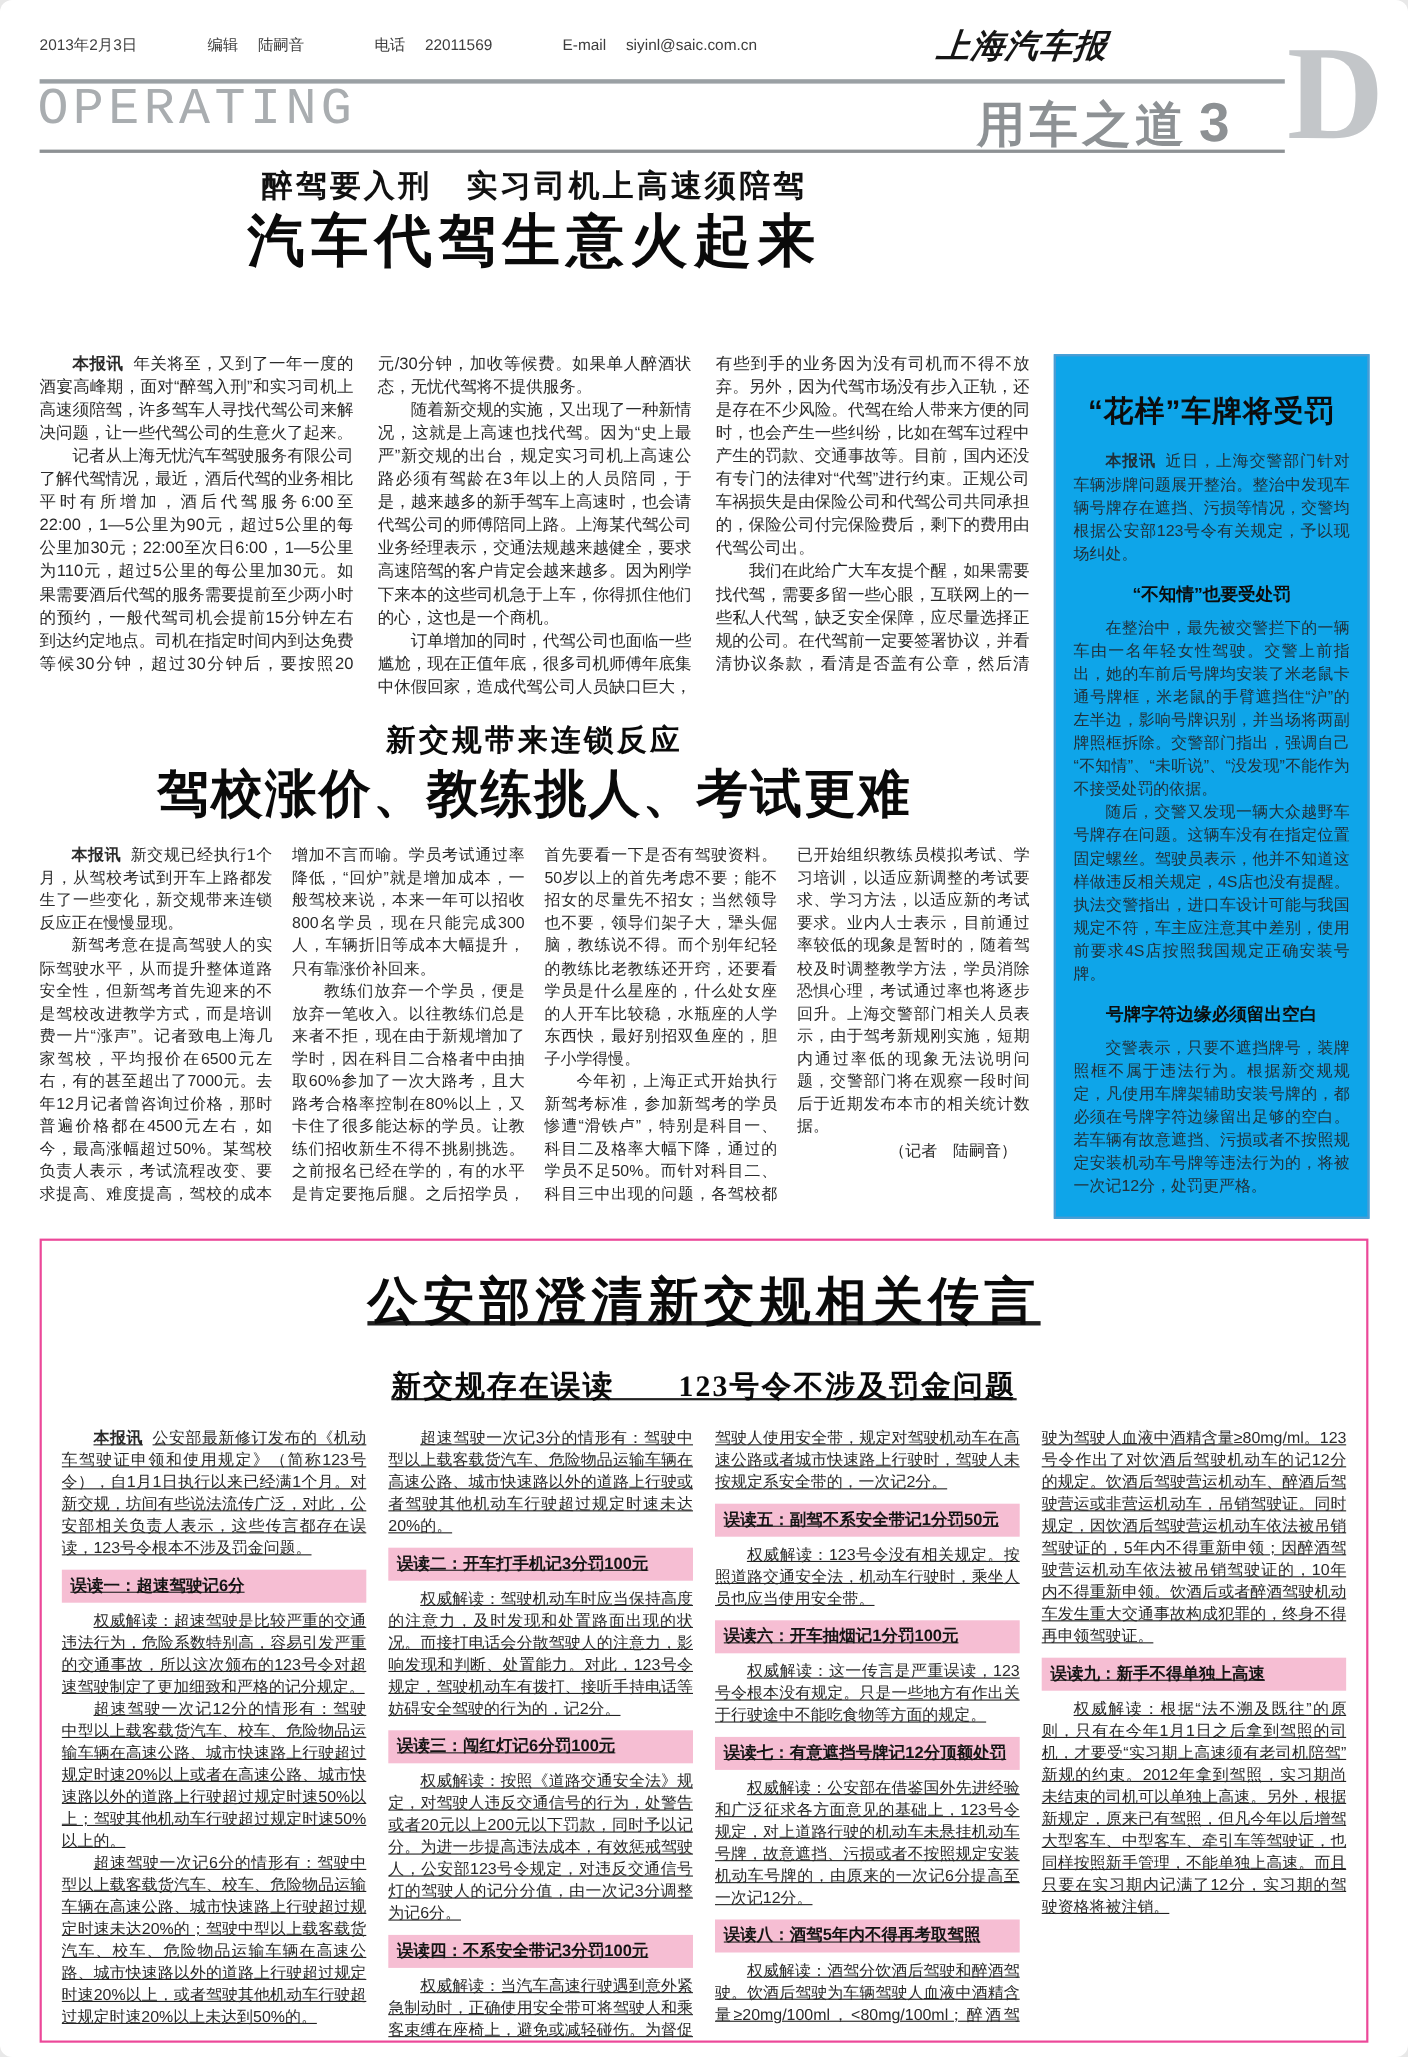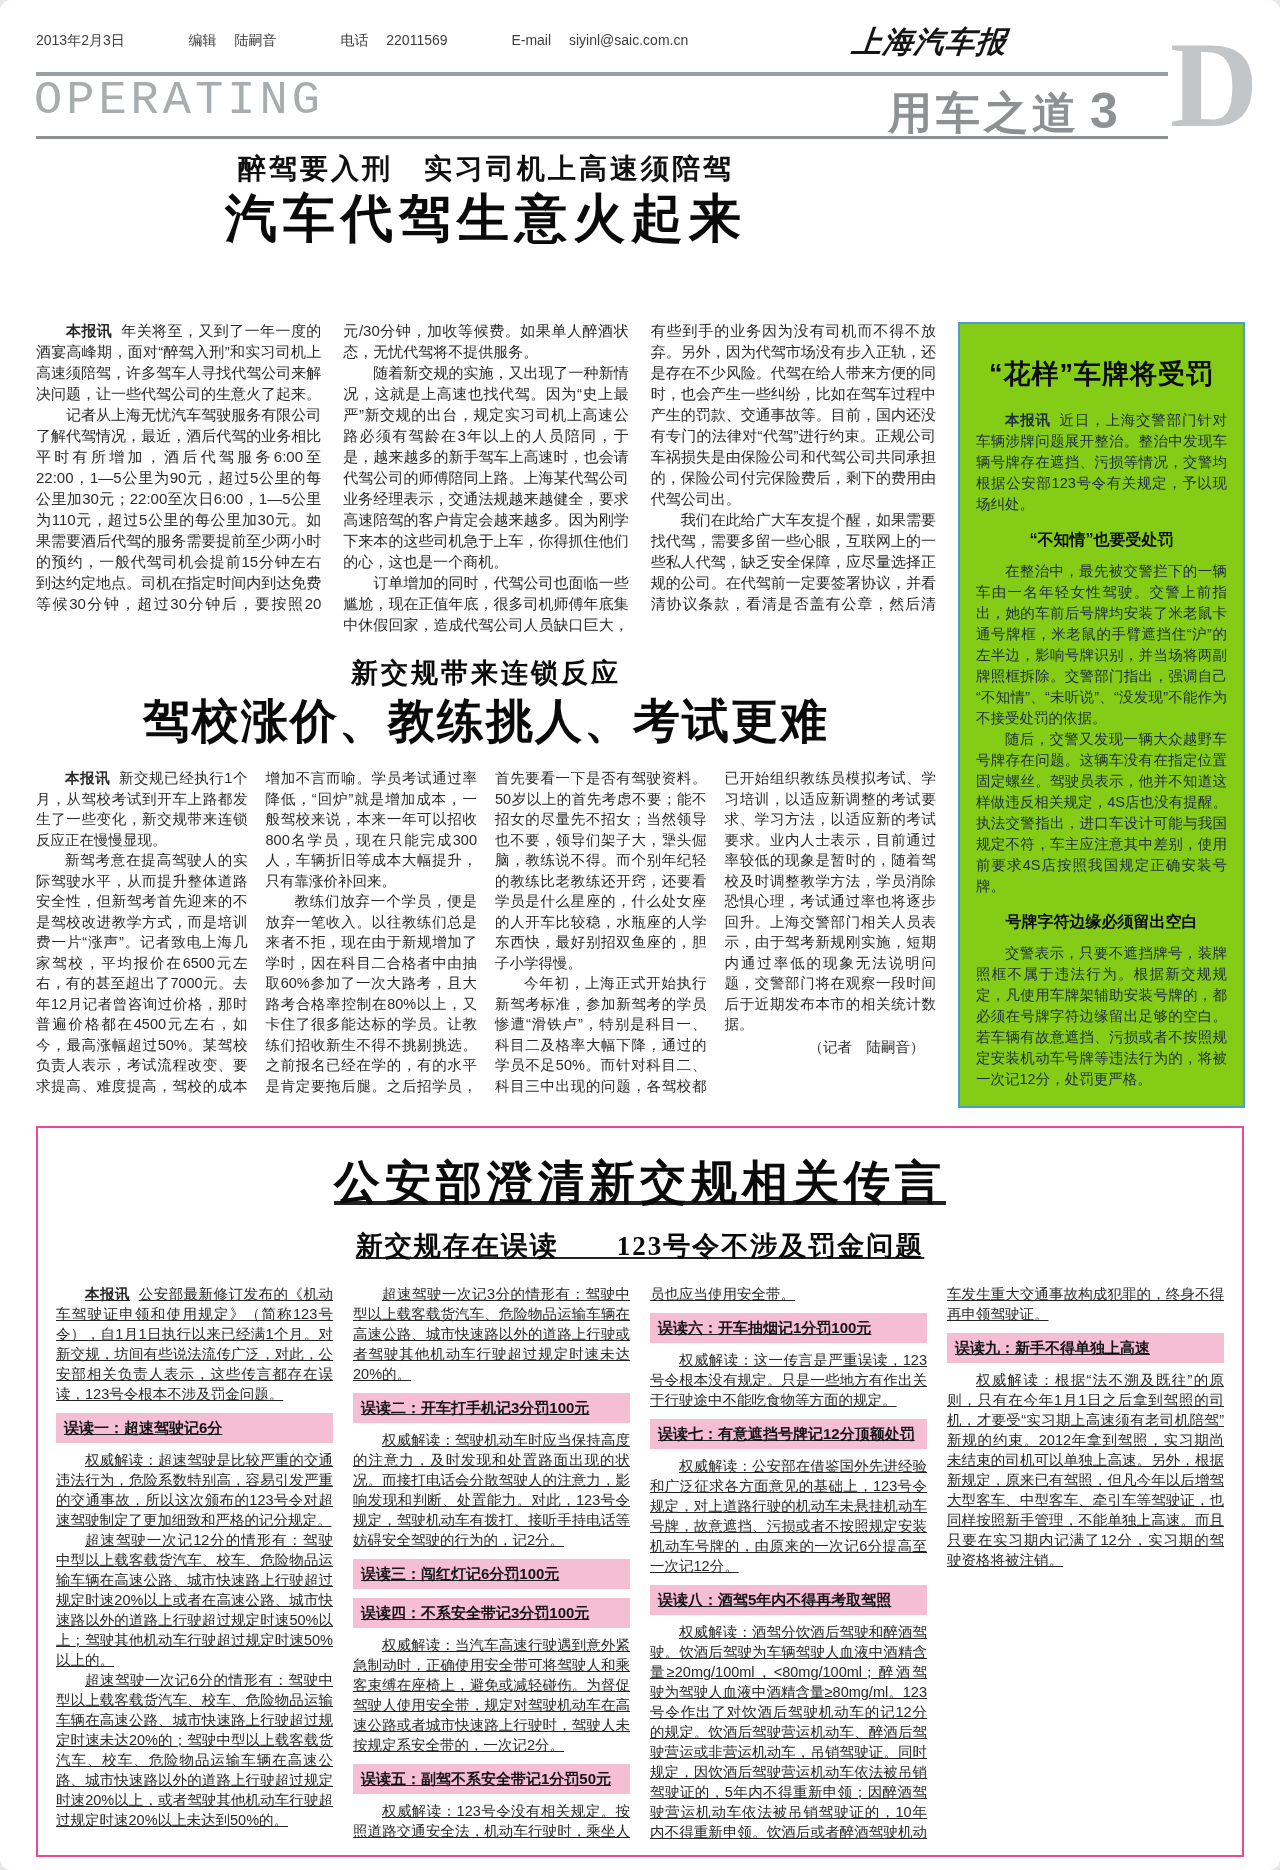--- a/index.html
+++ b/index.html
@@ -51,21 +51,21 @@
     column-count:3;column-gap:22px;column-fill:auto;
     font-size:15px;line-height:21px;text-align:justify;color:#2a2a2a;overflow:hidden;
   }
   .a1-body p,.a2-body p{margin:0;text-indent:2em;}
   .lead-label{font-weight:bold;margin-right:0.6em;}
   .byline{text-align:right;text-indent:0 !important;padding-right:0.8em;margin-top:2px !important;}
 
   
   .plate-box{
     position:absolute;left:958px;top:322px;width:287px;height:786px;
-    background:#84cc16;border:2px solid #4a9cd3;box-sizing:border-box;
+    background:#0ea5e9;border:2px solid #4a9cd3;box-sizing:border-box;
     padding:6px 16px;overflow:hidden;
   }
   .plate-box .box-title{
     text-align:center;font-size:27px;font-weight:900;color:#0c0c0c;
     margin:26px 0 18px;letter-spacing:1px;
   }
   .plate-box p{margin:0;font-size:14.5px;line-height:21px;text-indent:2em;text-align:justify;color:#20303a;}
   .plate-box .box-subhead{
     text-align:center;font-weight:bold;font-size:16px;color:#0c0c0c;margin:15px 0 10px;
   }
@@ -90,21 +90,21 @@
   .clarify-box{
     position:absolute;left:36px;top:1126px;width:1208px;height:731px;
     border:2px solid #ec4899;box-sizing:border-box;background:#fff;overflow:hidden;text-decoration:underline;
   }
   .clarify-title{
     text-align:center;margin-top:24px;
     font-family:"Liberation Serif","DejaVu Serif",serif;
     font-size:46px;font-weight:900;color:#0a0a0a;letter-spacing:5px;
   }
   .clarify-subtitle{
-    text-align:center;margin-top:14px;
+    text-align:center;margin-top:28px;
     font-family:"Liberation Serif","DejaVu Serif",serif;
     font-size:27px;font-weight:bold;color:#0a0a0a;letter-spacing:2px;
   }
   .clarify-body{
     margin:20px 18px 0;height:560px;
     column-count:4;column-gap:20px;column-fill:auto;
     font-size:14.5px;line-height:20px;text-align:justify;color:#2a2a2a;overflow:hidden;
   }
   .clarify-body p{margin:0;text-indent:2em;}
   .myth-header{
@@ -178,20 +178,21 @@
       <div class="myth-header">误读一：超速驾驶记6分</div>
       <p>权威解读：超速驾驶是比较严重的交通违法行为，危险系数特别高，容易引发严重的交通事故，所以这次颁布的123号令对超速驾驶制定了更加细致和严格的记分规定。</p>
       <p>超速驾驶一次记12分的情形有：驾驶中型以上载客载货汽车、校车、危险物品运输车辆在高速公路、城市快速路上行驶超过规定时速20%以上或者在高速公路、城市快速路以外的道路上行驶超过规定时速50%以上；驾驶其他机动车行驶超过规定时速50%以上的。</p>
       <p>超速驾驶一次记6分的情形有：驾驶中型以上载客载货汽车、校车、危险物品运输车辆在高速公路、城市快速路上行驶超过规定时速未达20%的；驾驶中型以上载客载货汽车、校车、危险物品运输车辆在高速公路、城市快速路以外的道路上行驶超过规定时速20%以上，或者驾驶其他机动车行驶超过规定时速20%以上未达到50%的。</p>
       <p>超速驾驶一次记3分的情形有：驾驶中型以上载客载货汽车、危险物品运输车辆在高速公路、城市快速路以外的道路上行驶或者驾驶其他机动车行驶超过规定时速未达20%的。</p>
 
       <div class="myth-header">误读二：开车打手机记3分罚100元</div>
       <p>权威解读：驾驶机动车时应当保持高度的注意力，及时发现和处置路面出现的状况。而接打电话会分散驾驶人的注意力，影响发现和判断、处置能力。对此，123号令规定，驾驶机动车有拨打、接听手持电话等妨碍安全驾驶的行为的，记2分。</p>
 
       <div class="myth-header">误读三：闯红灯记6分罚100元</div>
+      <p>权威解读：按照《道路交通安全法》规定，对驾驶人违反交通信号的行为，处警告或者20元以上200元以下罚款，同时予以记分。为进一步提高违法成本，有效惩戒驾驶人，公安部123号令规定，对违反交通信号灯的驾驶人的记分分值，由一次记3分调整为记6分。</p>
 
       <div class="myth-header">误读四：不系安全带记3分罚100元</div>
       <p>权威解读：当汽车高速行驶遇到意外紧急制动时，正确使用安全带可将驾驶人和乘客束缚在座椅上，避免或减轻碰伤。为督促驾驶人使用安全带，规定对驾驶机动车在高速公路或者城市快速路上行驶时，驾驶人未按规定系安全带的，一次记2分。</p>
 
       <div class="myth-header">误读五：副驾不系安全带记1分罚50元</div>
       <p>权威解读：123号令没有相关规定。按照道路交通安全法，机动车行驶时，乘坐人员也应当使用安全带。</p>
 
       <div class="myth-header">误读六：开车抽烟记1分罚100元</div>
       <p>权威解读：这一传言是严重误读，123号令根本没有规定。只是一些地方有作出关于行驶途中不能吃食物等方面的规定。</p>
 

